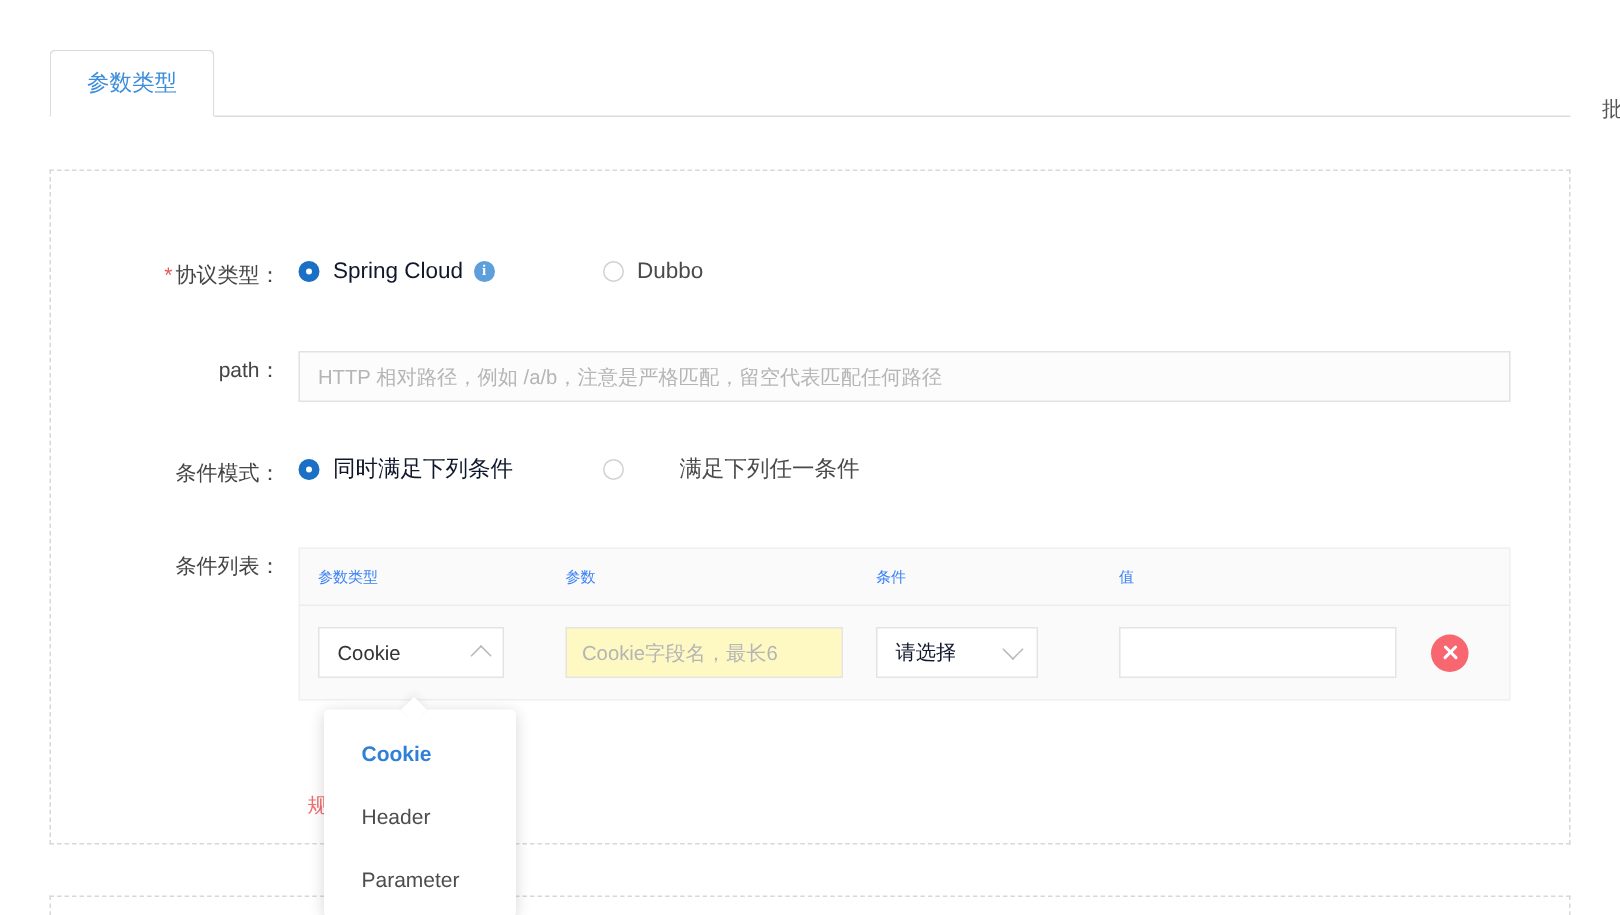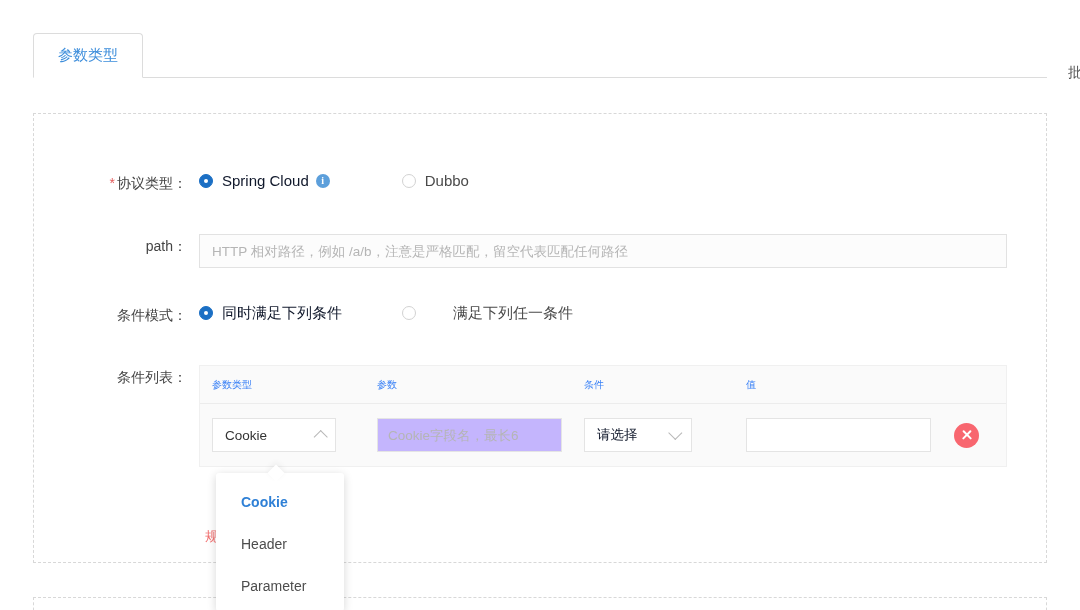--- a/index.html
+++ b/index.html
@@ -259,21 +259,21 @@
     border-left: 1.6px solid #b8b8b8;
     border-bottom: 1.6px solid #b8b8b8;
   }
   .chev.down { transform: rotate(-45deg) translate(1px, -2px); }
   .chev.up { transform: rotate(135deg) translate(1px, -2px); }
 
   .inp-sm {
     width: 185px;
     height: 34px;
     border: 1px solid #e4e4e4;
-    background: #c4b5fd;
+    background: #fef9c3;
     box-sizing: border-box;
     padding: 0 10px;
     font-size: 13.5px;
     color: #333;
     outline: none;
     font-family: "Liberation Sans", "DejaVu Sans", sans-serif;
   }
   .inp-sm::placeholder { color: #b5b5b5; }
   .inp-val {
     width: 185px;

